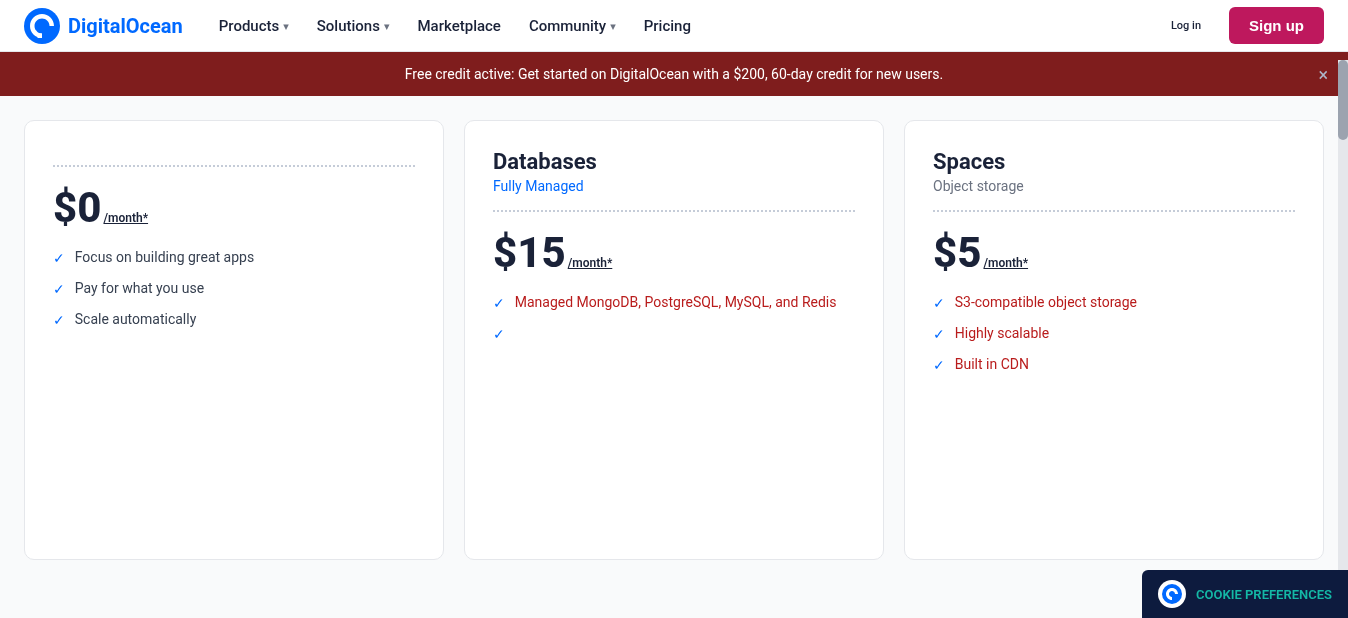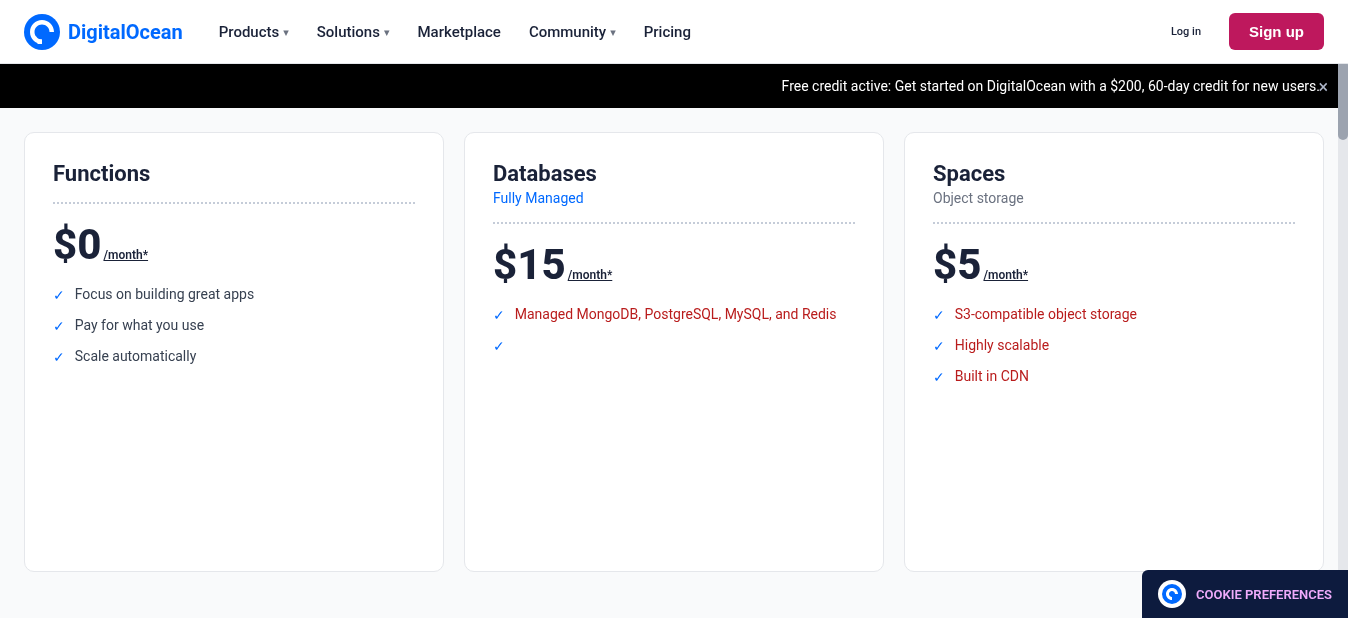--- a/index.html
+++ b/index.html
@@ -5,21 +5,21 @@
     * { margin: 0; padding: 0; box-sizing: border-box; }
     body { font-family: -apple-system, BlinkMacSystemFont, 'Segoe UI', Roboto, sans-serif; background: #f9fafb; }
 
     
     .navbar {
       background: #fff;
       border-bottom: 1px solid #e5e7eb;
       display: flex;
       align-items: center;
       padding: 0 24px;
-      height: 64px;
+      height: 52px;
       position: relative;
       z-index: 10;
     }
     .nav-logo {
       display: flex;
       align-items: center;
       gap: 8px;
       text-decoration: none;
       margin-right: 24px;
     }
@@ -74,23 +74,23 @@
       font-size: 15px;
       font-weight: 600;
       padding: 10px 20px;
       border-radius: 6px;
       cursor: pointer;
       border: none;
     }
 
     
     .banner {
-      background: #000000;
+      background: #7f1d1d;
       color: #fff;
-      text-align: right;
+      text-align: center;
       padding: 14px 28px;
       font-size: 14px;
       position: relative;
     }
     .banner-close {
       position: absolute;
       right: 20px;
       top: 50%;
       transform: translateY(-50%);
       cursor: pointer;
@@ -182,21 +182,21 @@
     .feature-text-blue {
       color: #b91c1c;
     }
 
     
     .cookie-pref {
       position: fixed;
       bottom: 0;
       right: 0;
       background: #0d1b3e;
-      color: #f0abfc;
+      color: #14b8a6;
       display: flex;
       align-items: center;
       gap: 10px;
       padding: 10px 16px;
       font-size: 13px;
       font-weight: 600;
       cursor: pointer;
       border-top-left-radius: 6px;
       z-index: 100;
     }
@@ -270,21 +270,20 @@
 </nav>
 
 <div class="banner">
   <span>Free credit active: Get started on DigitalOcean with a $200, 60-day credit for new users.</span>
   <span class="banner-close">×</span>
 </div>
 
 <div class="cards-area">
 
   <div class="card">
-    <div class="card-title">Functions</div>
     <hr class="dotted-line">
     <div class="price-block">
       <span class="price-dollar">$0</span>
       <span class="price-suffix">/month*</span>
     </div>
     <ul class="features-list">
       <li class="feature-item">
         <span class="feature-check">✓</span>
         <span>Focus on building great apps</span>
       </li>

